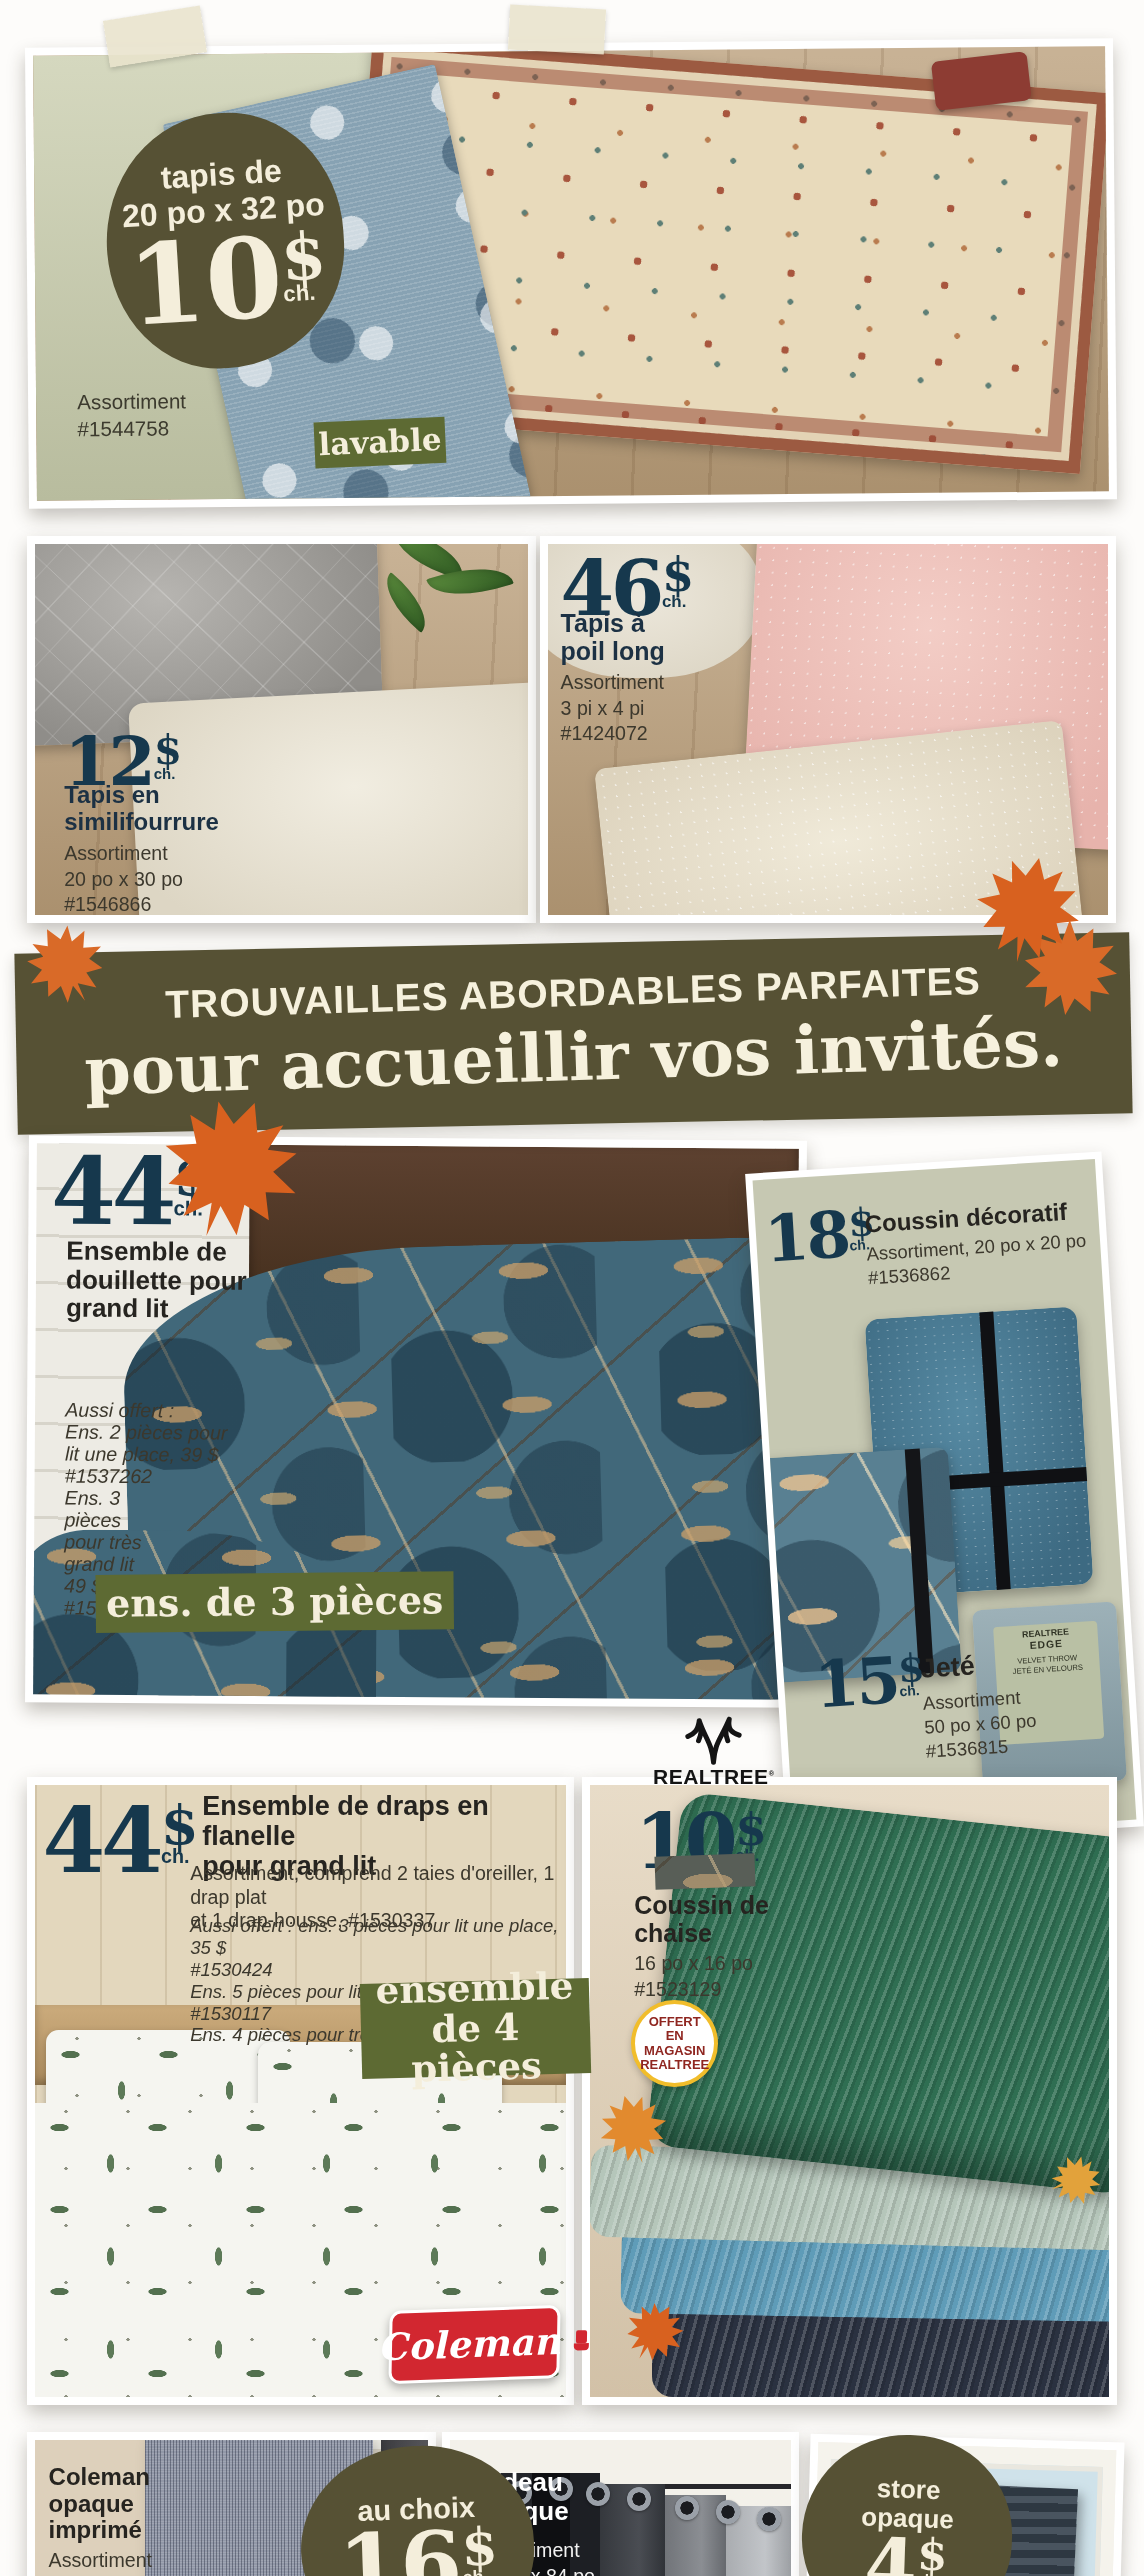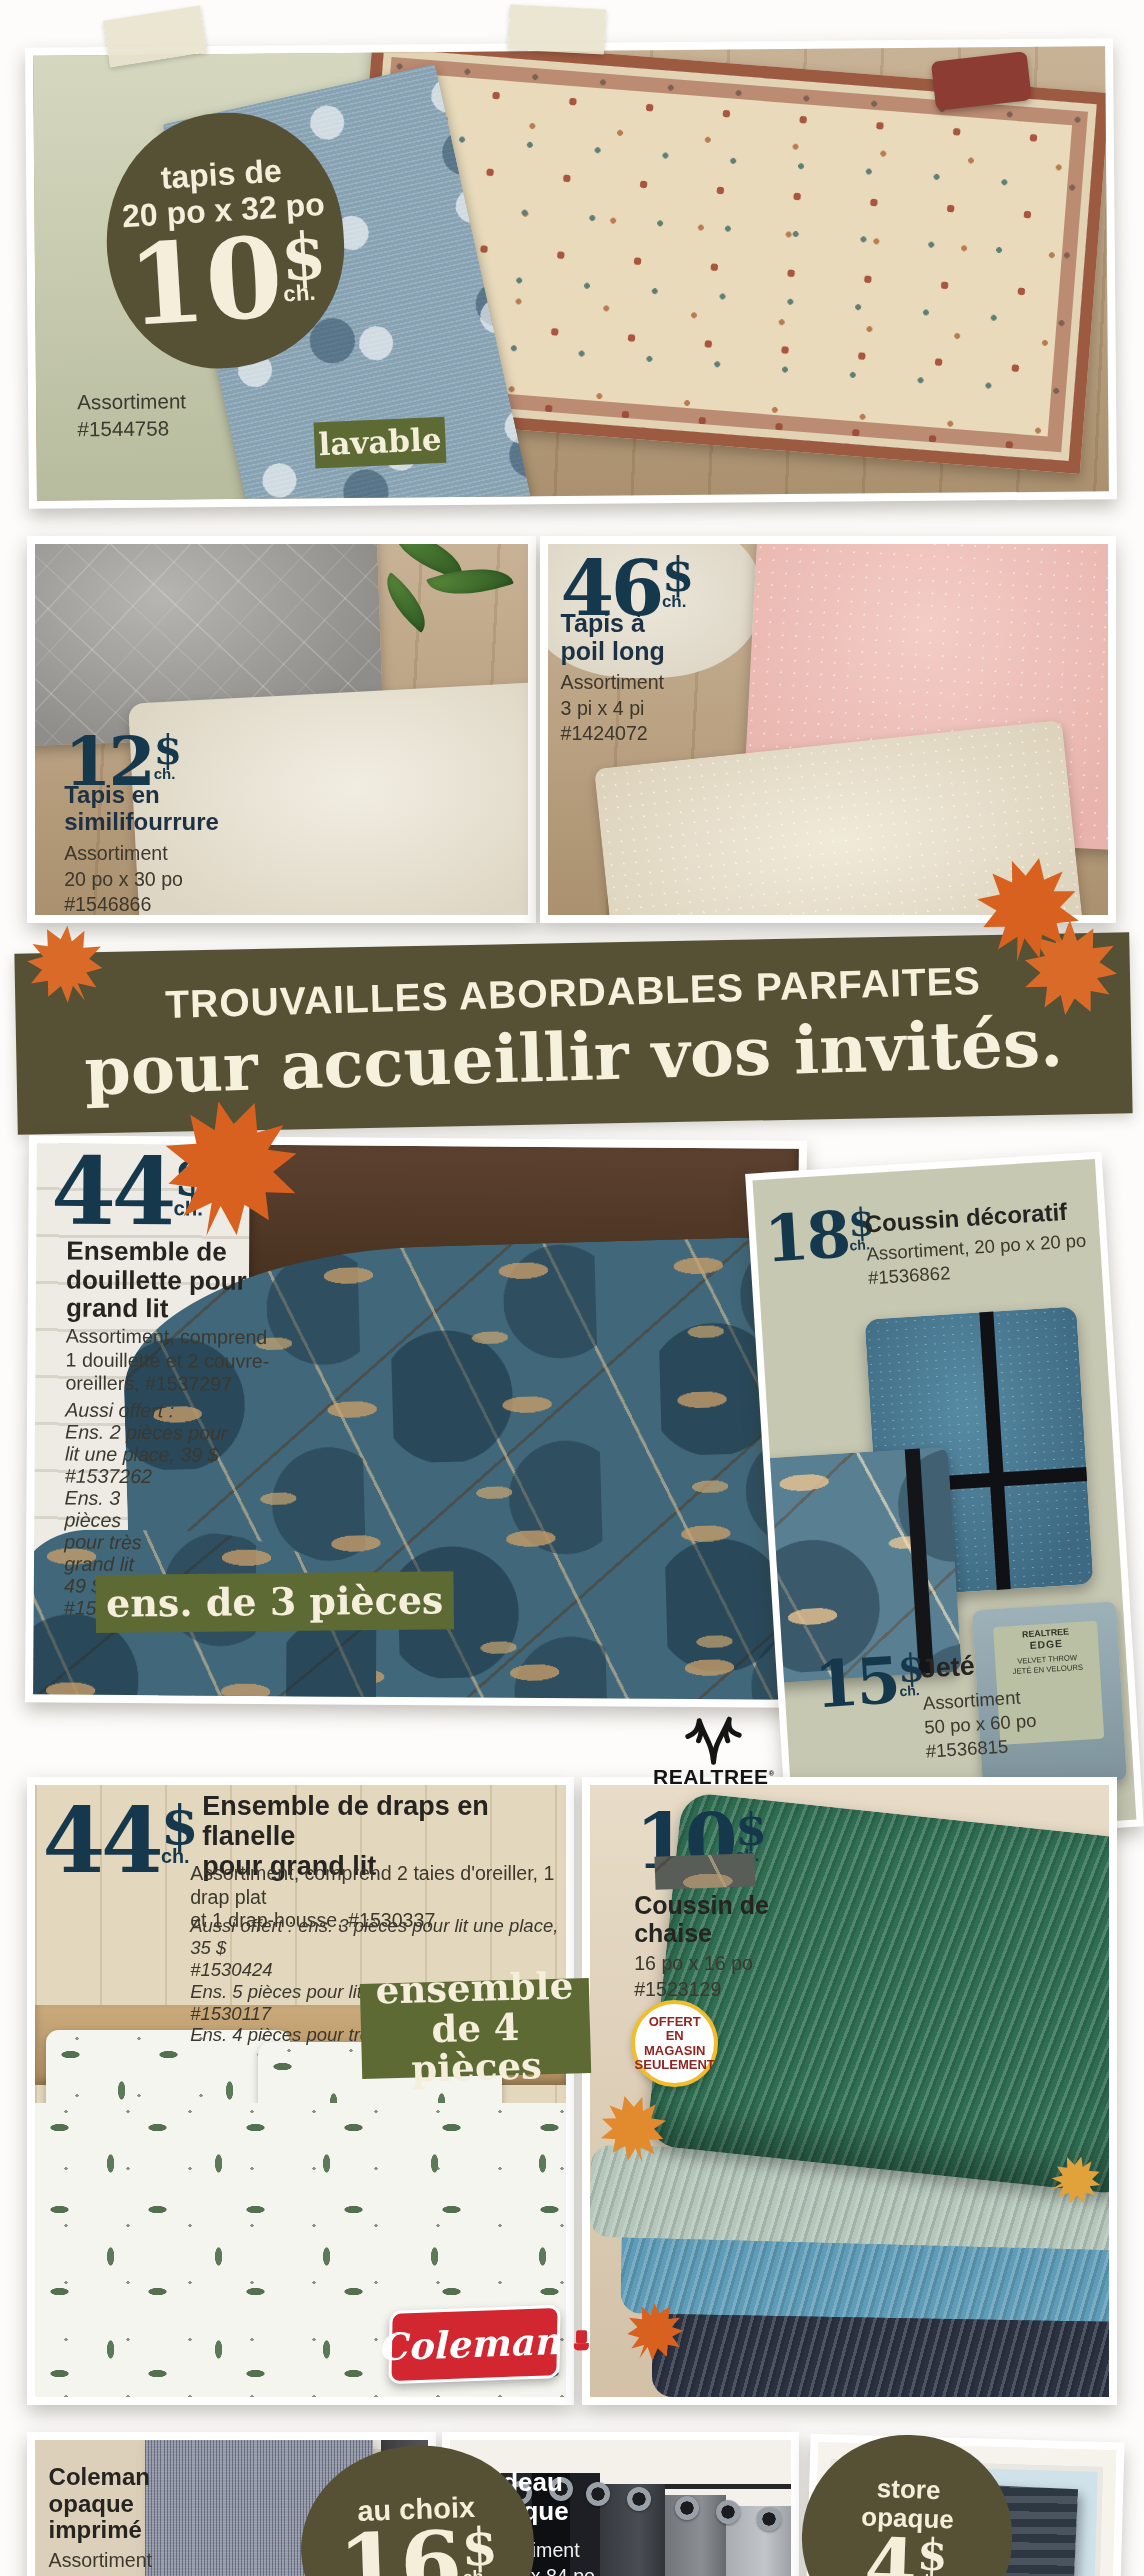--- a/index.html
+++ b/index.html
@@ -160,23 +160,20 @@
       <div class="price" style="left:14.4px;top:10.3px;font-size:93px">
         <span class="num">44</span>
         <span class="sidecol">
             <span class="cur">$</span>
             <span class="each">ch.</span>
           </span>
       </div>
       <div class="name" style="left:30px;top:93px;font-size:26px">Ensemble de
 douillette pour
 grand lit</div>
-      <div class="details" style="left:30px;top:181px;font-size:19.6px;line-height:1.2">Assortiment, comprend
-1 douillette et 2 couvre-
-oreillers, #1537297</div>
       <div class="details italic" style="left:30px;top:256px;font-size:19.6px;line-height:1.12">Aussi offert :
 Ens. 2 pièces pour
 lit une place, 39 $
 #1537262
 Ens. 3
 pièces
 pour très
 grand lit
 49 $
 #1537389</div>
@@ -295,21 +292,21 @@
             <span class="each">ch.</span>
           </span>
       </div>
       <div class="name" style="left:44px;top:107px;font-size:25px">Coussin de
 chaise</div>
       <div class="details" style="left:44px;top:166px;font-size:19.6px">16 po x 16 po
 #1523129</div>
       <div class="abs" style="left:41px;top:215px;width:87px;height:87px;background:#fff;border:4.6px solid var(--yellow);border-radius:50%;display:flex;align-items:center;justify-content:center;text-align:center;box-shadow:0 3.1px 7.2px rgba(0,0,0,.2)">
         <div style="font-size:13px;font-weight:bold;color:#8f2620;line-height:1.1;white-space:pre-line">OFFERT
 EN MAGASIN
-SEULEMENT</div>
+REALTREE</div>
       </div>
     </div>
   </div>
 
   <div class="card" style="left:27px;top:2432px;width:409px;height:563px;z-index:2">
     <div class="photo" style="background:#ddd0bb">
       <div class="abs" style="left:40%;top:0;width:60%;height:80%;background:#efe9da;border:9.3px solid #f6f4ec;box-shadow:inset 0 0 15.5px rgba(0,0,0,.12)"></div>
       <div class="abs" style="left:88%;top:0;width:12%;height:100%;background:linear-gradient(90deg,#3c3c40,#56565a)"></div>
       <div class="abs weave" style="left:28%;top:0;width:58%;height:100%;box-shadow:7.2px 0 15.5px rgba(0,0,0,.25)"></div>
 

